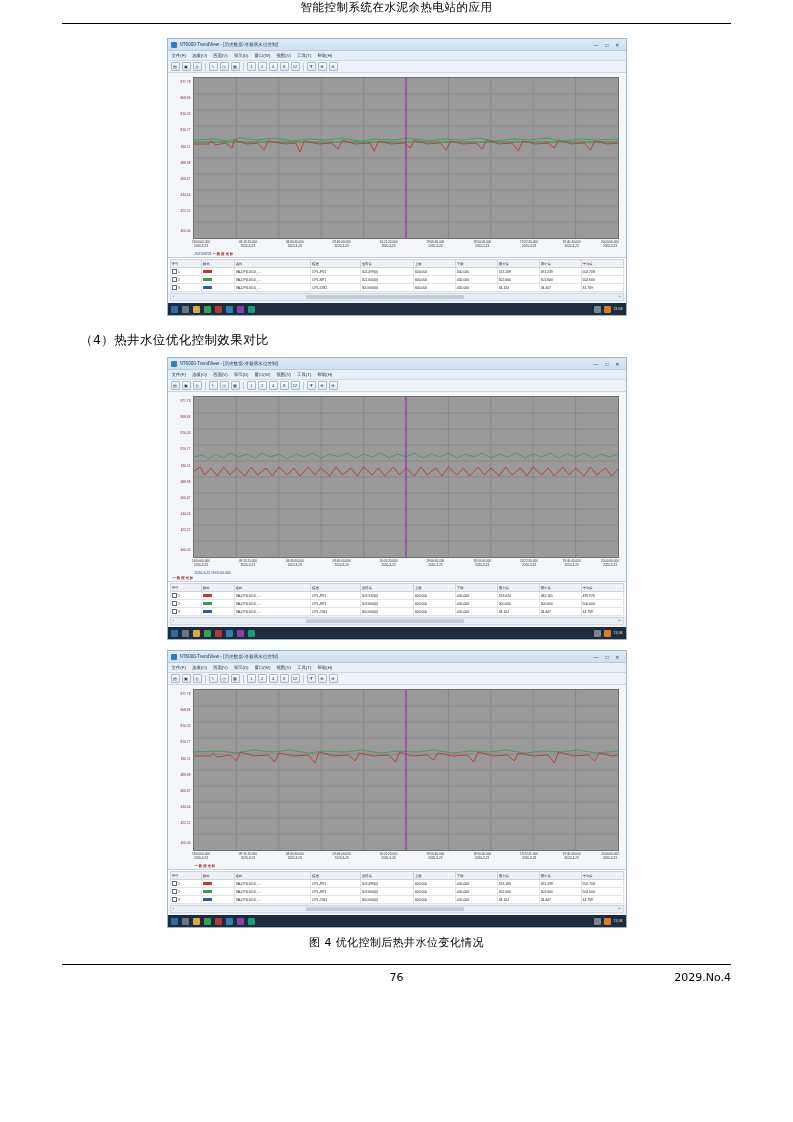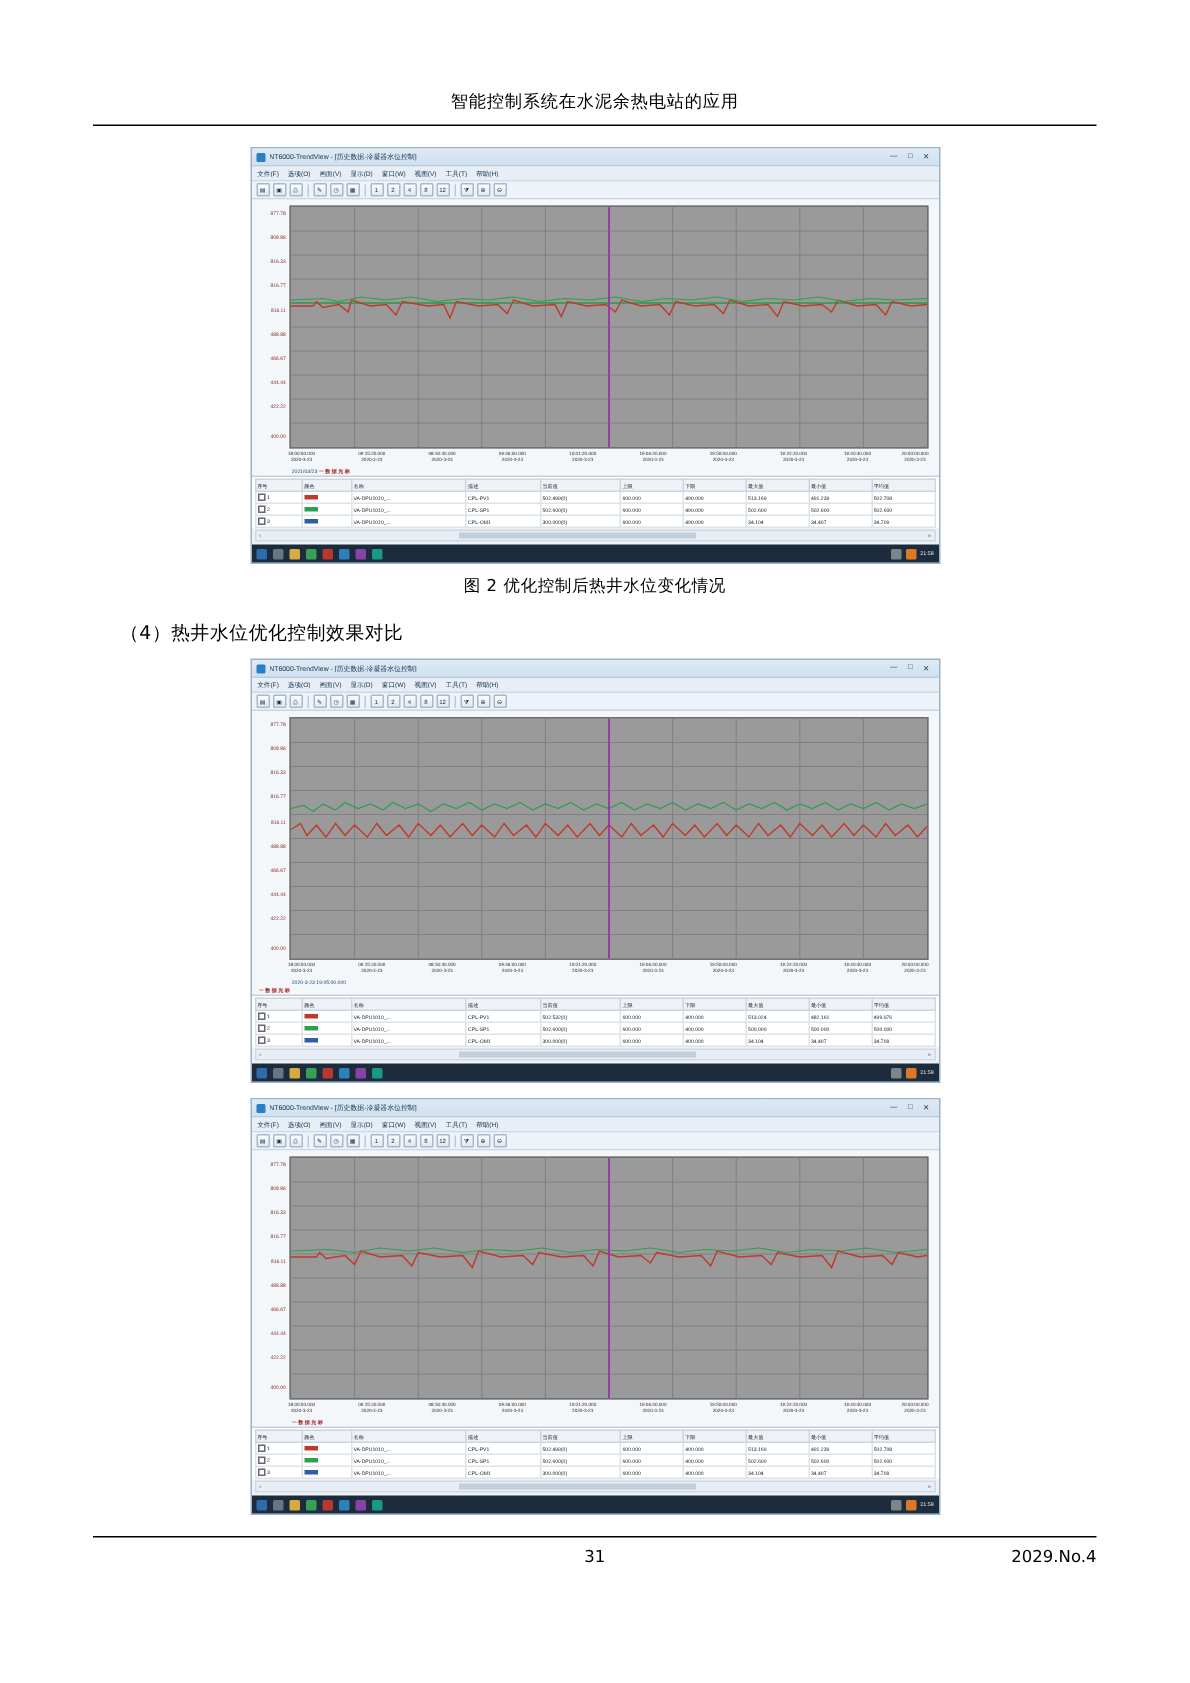--- a/index.html
+++ b/index.html
@@ -17,21 +17,20 @@
   }
   .page {
     position: relative;
     width: 793px;
     height: 1122px;
     box-sizing: border-box;
     padding: 0 62px;
   }
   
   .doc-header {
-    padding-top: 60px;
     text-align: center;
     font-size: 11.5px;
     letter-spacing: 0.5px;
     font-family: "DejaVu Sans", sans-serif;
   }
   .header-rule {
     border-bottom: 1.2px solid #000;
     margin-top: 8px;
   }
   
@@ -456,21 +455,20 @@
         <span class="tk" style="background:#2e86c1"></span>
         <span class="tk" style="background:#8e44ad"></span>
         <span class="tk" style="background:#16a085"></span>
         <span class="tk-right">
           <span class="tk" style="background:#7f8c8d"></span>
           <span class="tk" style="background:#e67e22"></span>
           <span>21:58</span>
         </span>
       </div>
     </div>
-    <div class="fig-caption">图 2  优化控制后热井水位变化情况</div>
   </div>
 
   <div class="body-text">（4）热井水位优化控制效果对比</div>
 
   <div class="figure-block">
     <div class="win">
       <div class="win-titlebar">
         <span class="win-ico"></span>
         <span class="win-title">NT6000-TrendView - [历史数据-冷凝器水位控制]</span>
         <span class="win-btns">
@@ -816,21 +814,22 @@
         <span class="tk" style="background:#2e86c1"></span>
         <span class="tk" style="background:#8e44ad"></span>
         <span class="tk" style="background:#16a085"></span>
         <span class="tk-right">
           <span class="tk" style="background:#7f8c8d"></span>
           <span class="tk" style="background:#e67e22"></span>
           <span>21:58</span>
         </span>
       </div>
     </div>
+    <div class="fig-caption">图 4  优化控制后热井水位变化情况</div>
   </div>
 
   <div class="footer-rule"></div>
   <div class="footer">
-    <span class="pg">31</span>
+    <span class="pg">76</span>
     <span class="yr">2029.No.4</span>
   </div>
 
 </div>
 
 </body></html>

